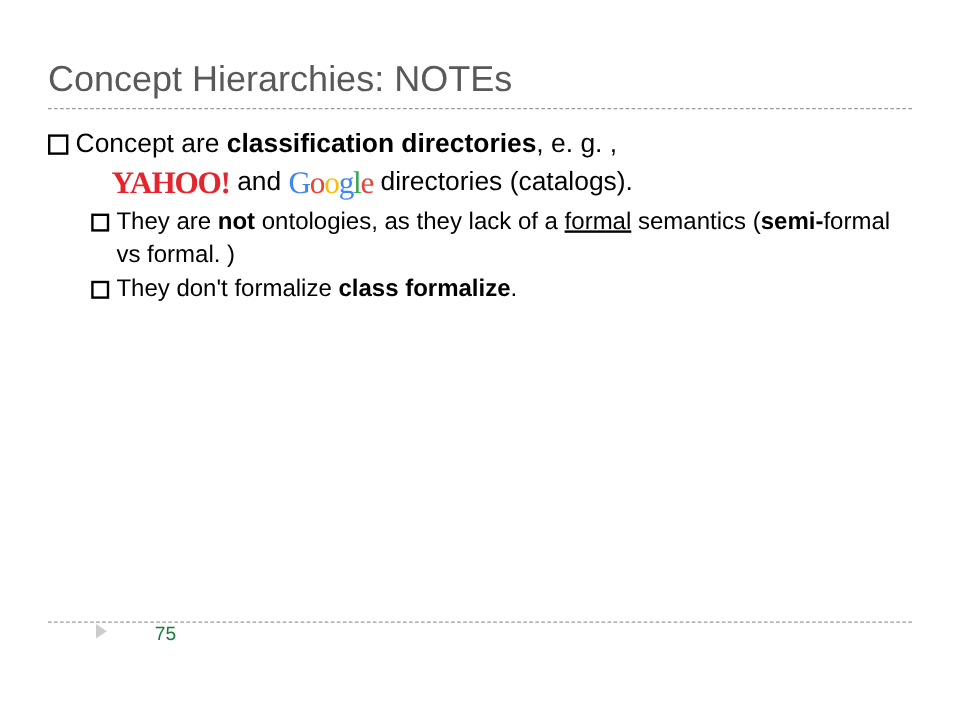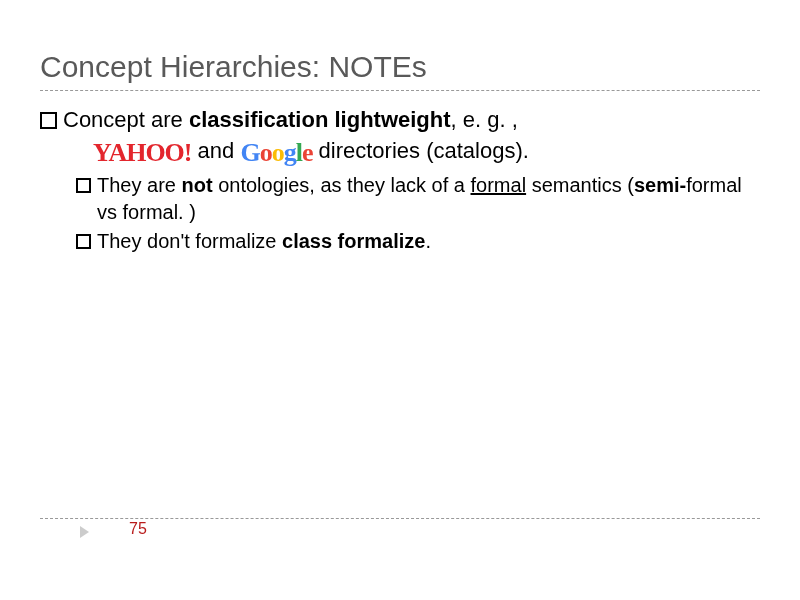--- a/index.html
+++ b/index.html
@@ -60,21 +60,21 @@
     color: #e3262d;
     font-weight: bold;
     font-family: "Times New Roman", serif;
     font-size: 26px;
     letter-spacing: -1px;
     vertical-align: middle;
   }
   .google {
     display: inline-block;
     font-family: "Times New Roman", serif;
-    font-weight: bold;
+    font-weight: normal;
     font-size: 26px;
     letter-spacing: -1px;
     vertical-align: middle;
   }
   .g-b { color: #4285F4; }
   .g-r { color: #EA4335; }
   .g-y { color: #FBBC05; }
   .g-g { color: #34A853; }
   .footer-hr {
     position: absolute;
@@ -82,23 +82,23 @@
     right: 40px;
     top: 510px;
     border: none;
     border-top: 1px dashed #999;
   }
   .footer {
     position: absolute;
     left: 80px;
     top: 520px;
     font-size: 16px;
-    color: #b91c1c;
+    color: #15803d;
     display: flex;
-    align-items: flex-end;
+    align-items: flex-start;
   }
   .footer-tri {
     width: 0; height: 0;
     border-top: 6px solid transparent;
     border-bottom: 6px solid transparent;
     border-left: 9px solid #ccc;
     margin-right: 40px;
   }
 </style>
 </head>
@@ -106,21 +106,21 @@
 
 <div class="slide">
   <h1 class="title">Concept Hierarchies: NOTEs</h1>
   <hr class="hr">
 
   <div class="content">
 
     <div class="bullet-row indent1">
       <div class="bullet-sq"></div>
       <div class="bullet-text">
-        <span>Concept are </span><span class="bold">classification lightweight</span><span>, e. g. ,</span>
+        <span>Concept are </span><span class="bold">classification directories</span><span>, e. g. ,</span>
         <br>
         <span style="display:inline-block;width:30px;"></span><span class="yahoo">YAHOO!</span><span> and </span><span class="google"><span class="g-b">G</span><span class="g-r">o</span><span class="g-y">o</span><span class="g-b">g</span><span class="g-g">l</span><span class="g-r">e</span></span><span> directories (catalogs).</span>
       </div>
     </div>
 
 
     <div class="bullet-row indent2">
       <div class="bullet-sq" style="width:11px;height:11px;margin-top:6px;"></div>
       <div class="bullet-text">
         <span>They are </span><span class="bold" style="">not</span><span> ontologies, as they lack of a </span><span style="text-decoration:underline;">formal</span><span> semantics (</span><span class="bold">semi-</span><span>formal vs formal. )</span>

